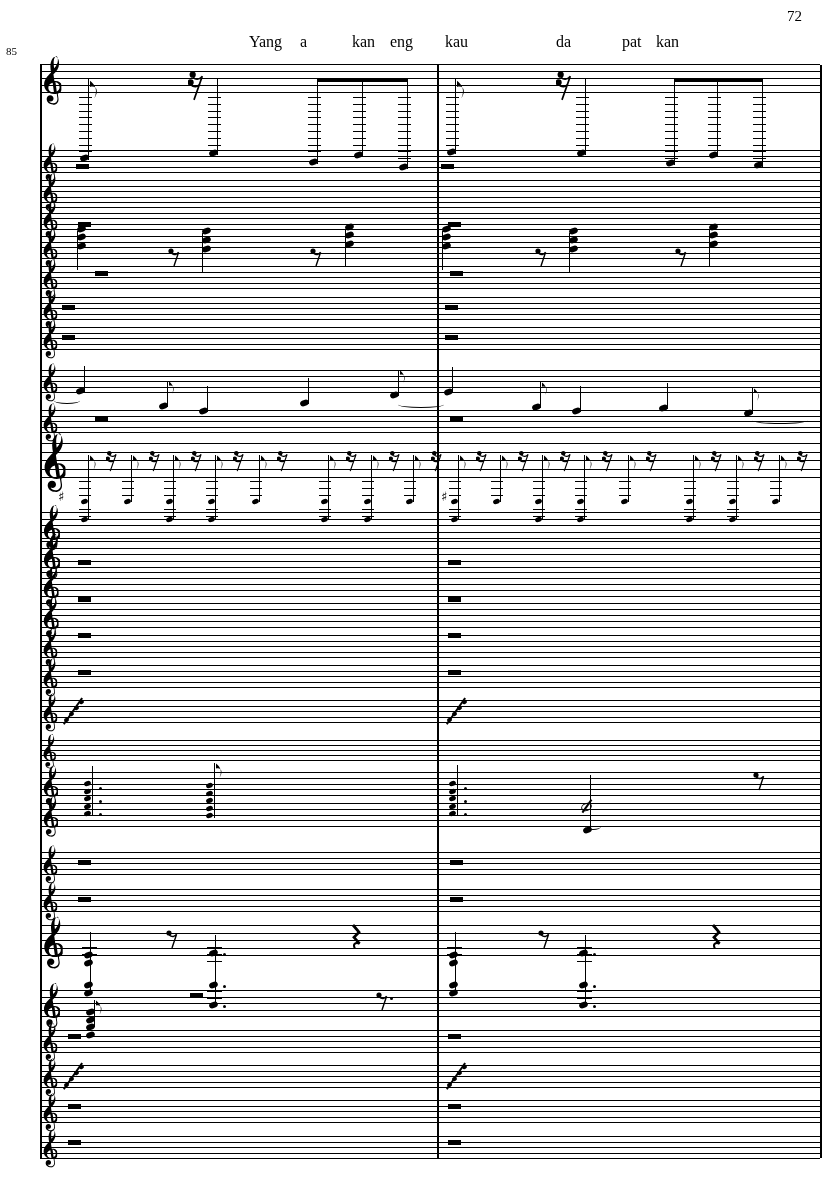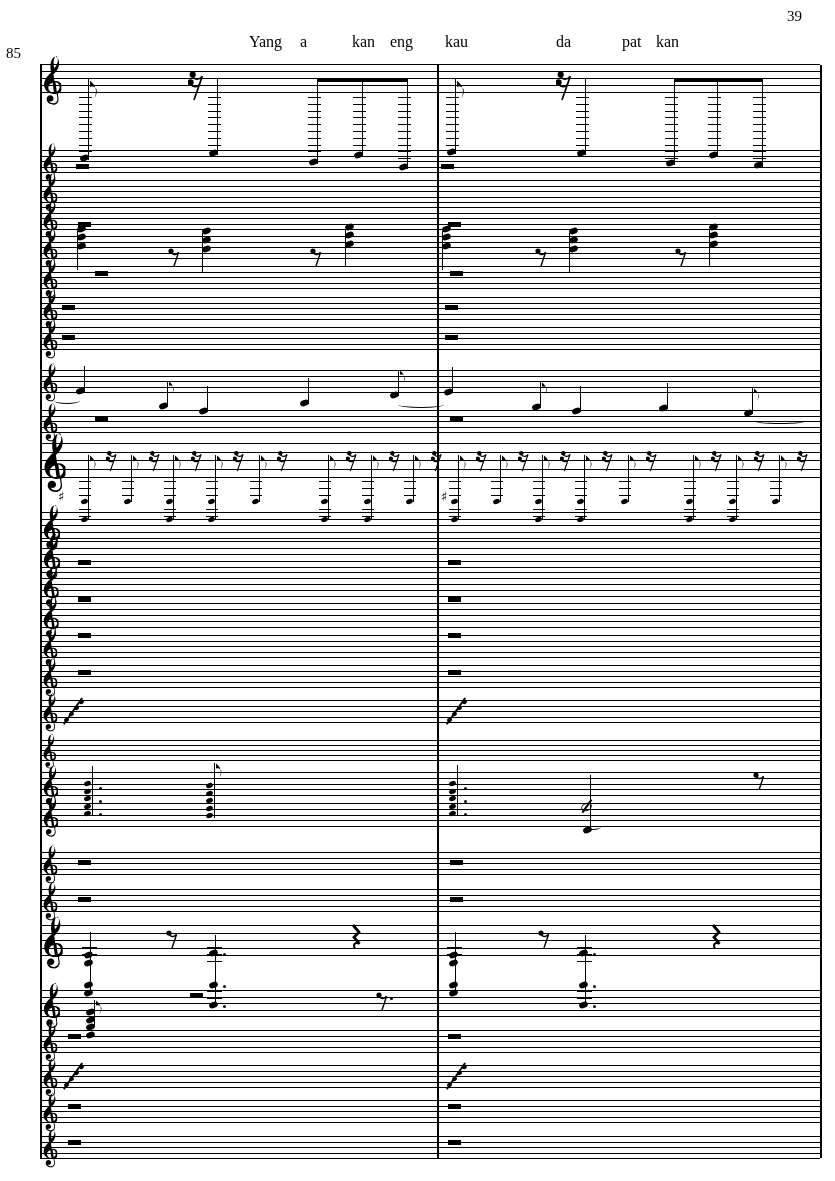--- a/index.html
+++ b/index.html
@@ -13,28 +13,28 @@
   .beam{position:absolute;background:#000;}
   .head{position:absolute;width:9px;height:6.2px;background:#000;border-radius:50%;transform:rotate(-20deg);}
   .headS{position:absolute;width:7px;height:5px;background:#000;border-radius:50%;transform:rotate(-20deg);}
   .ledger{position:absolute;height:1px;background:#000;}
   .dot{position:absolute;width:3px;height:3px;border-radius:50%;background:#000;}
   .tie{position:absolute;border-bottom:1.6px solid #000;border-radius:0 0 50% 50%;height:6px;}
   .sharp{position:absolute;font-family:"DejaVu Sans",sans-serif;font-size:13px;line-height:1;}
   .slash{position:absolute;width:1.6px;background:#000;transform:rotate(35deg);}
   .lyric{position:absolute;font-size:16px;white-space:pre;}
   #pageno{position:absolute;font-size:15px;}
-  #measno{position:absolute;font-size:15px;}
+  #measno{position:absolute;font-size:11px;}
   svg.glyph{position:absolute;overflow:visible;}
 </style>
 </head>
 <body>
 
 <div id="page">
-  <div id="pageno" style="left:787px;top:8px;">39</div>
+  <div id="pageno" style="left:787px;top:8px;">72</div>
   <div id="measno" style="left:6px;top:45px;">85</div>
   <div id="score">
       <div class="staffline" style="left: 40px; top: 64px; width: 780px;"></div>
       <div class="staffline" style="left: 40px; top: 71px; width: 780px;"></div>
       <div class="staffline" style="left: 40px; top: 78px; width: 780px;"></div>
       <div class="staffline" style="left: 40px; top: 85px; width: 780px;"></div>
       <div class="staffline" style="left: 40px; top: 92px; width: 780px;"></div>
       <svg class="glyph" width="19.345454545454544" height="53.199999999999996" style="left: 42px; top: 51.75px;">
         <use href="#gclef"></use>
       </svg>

